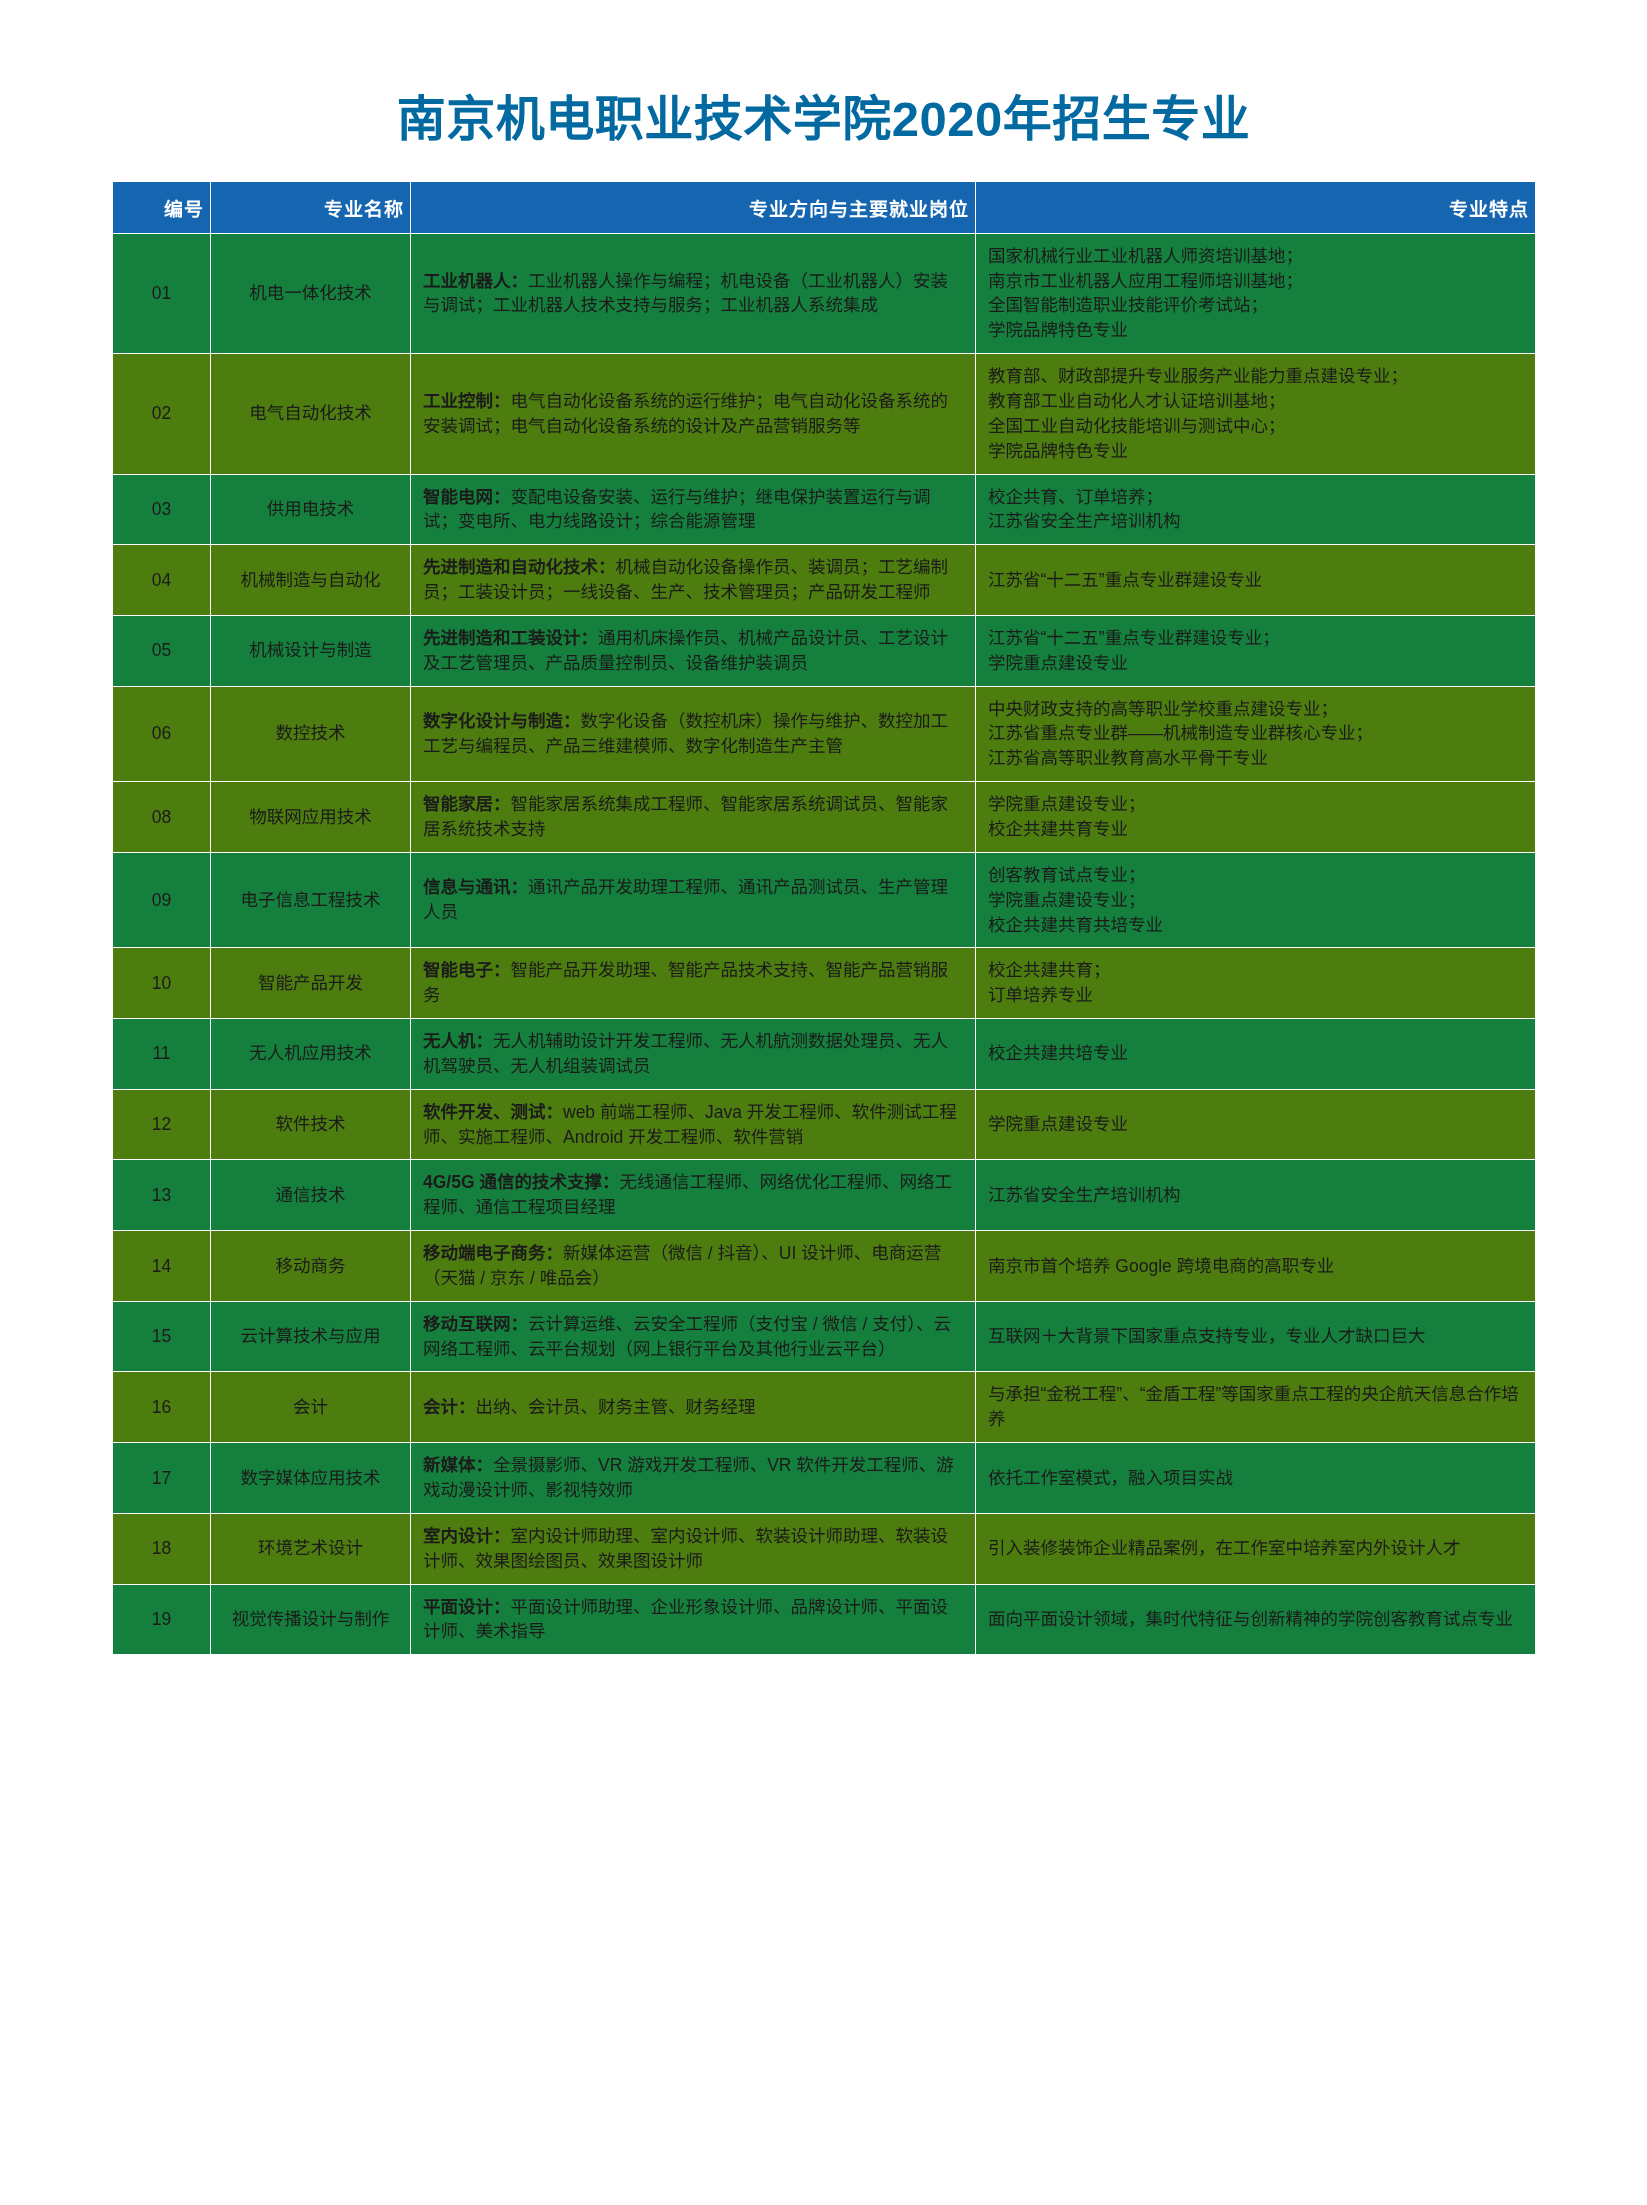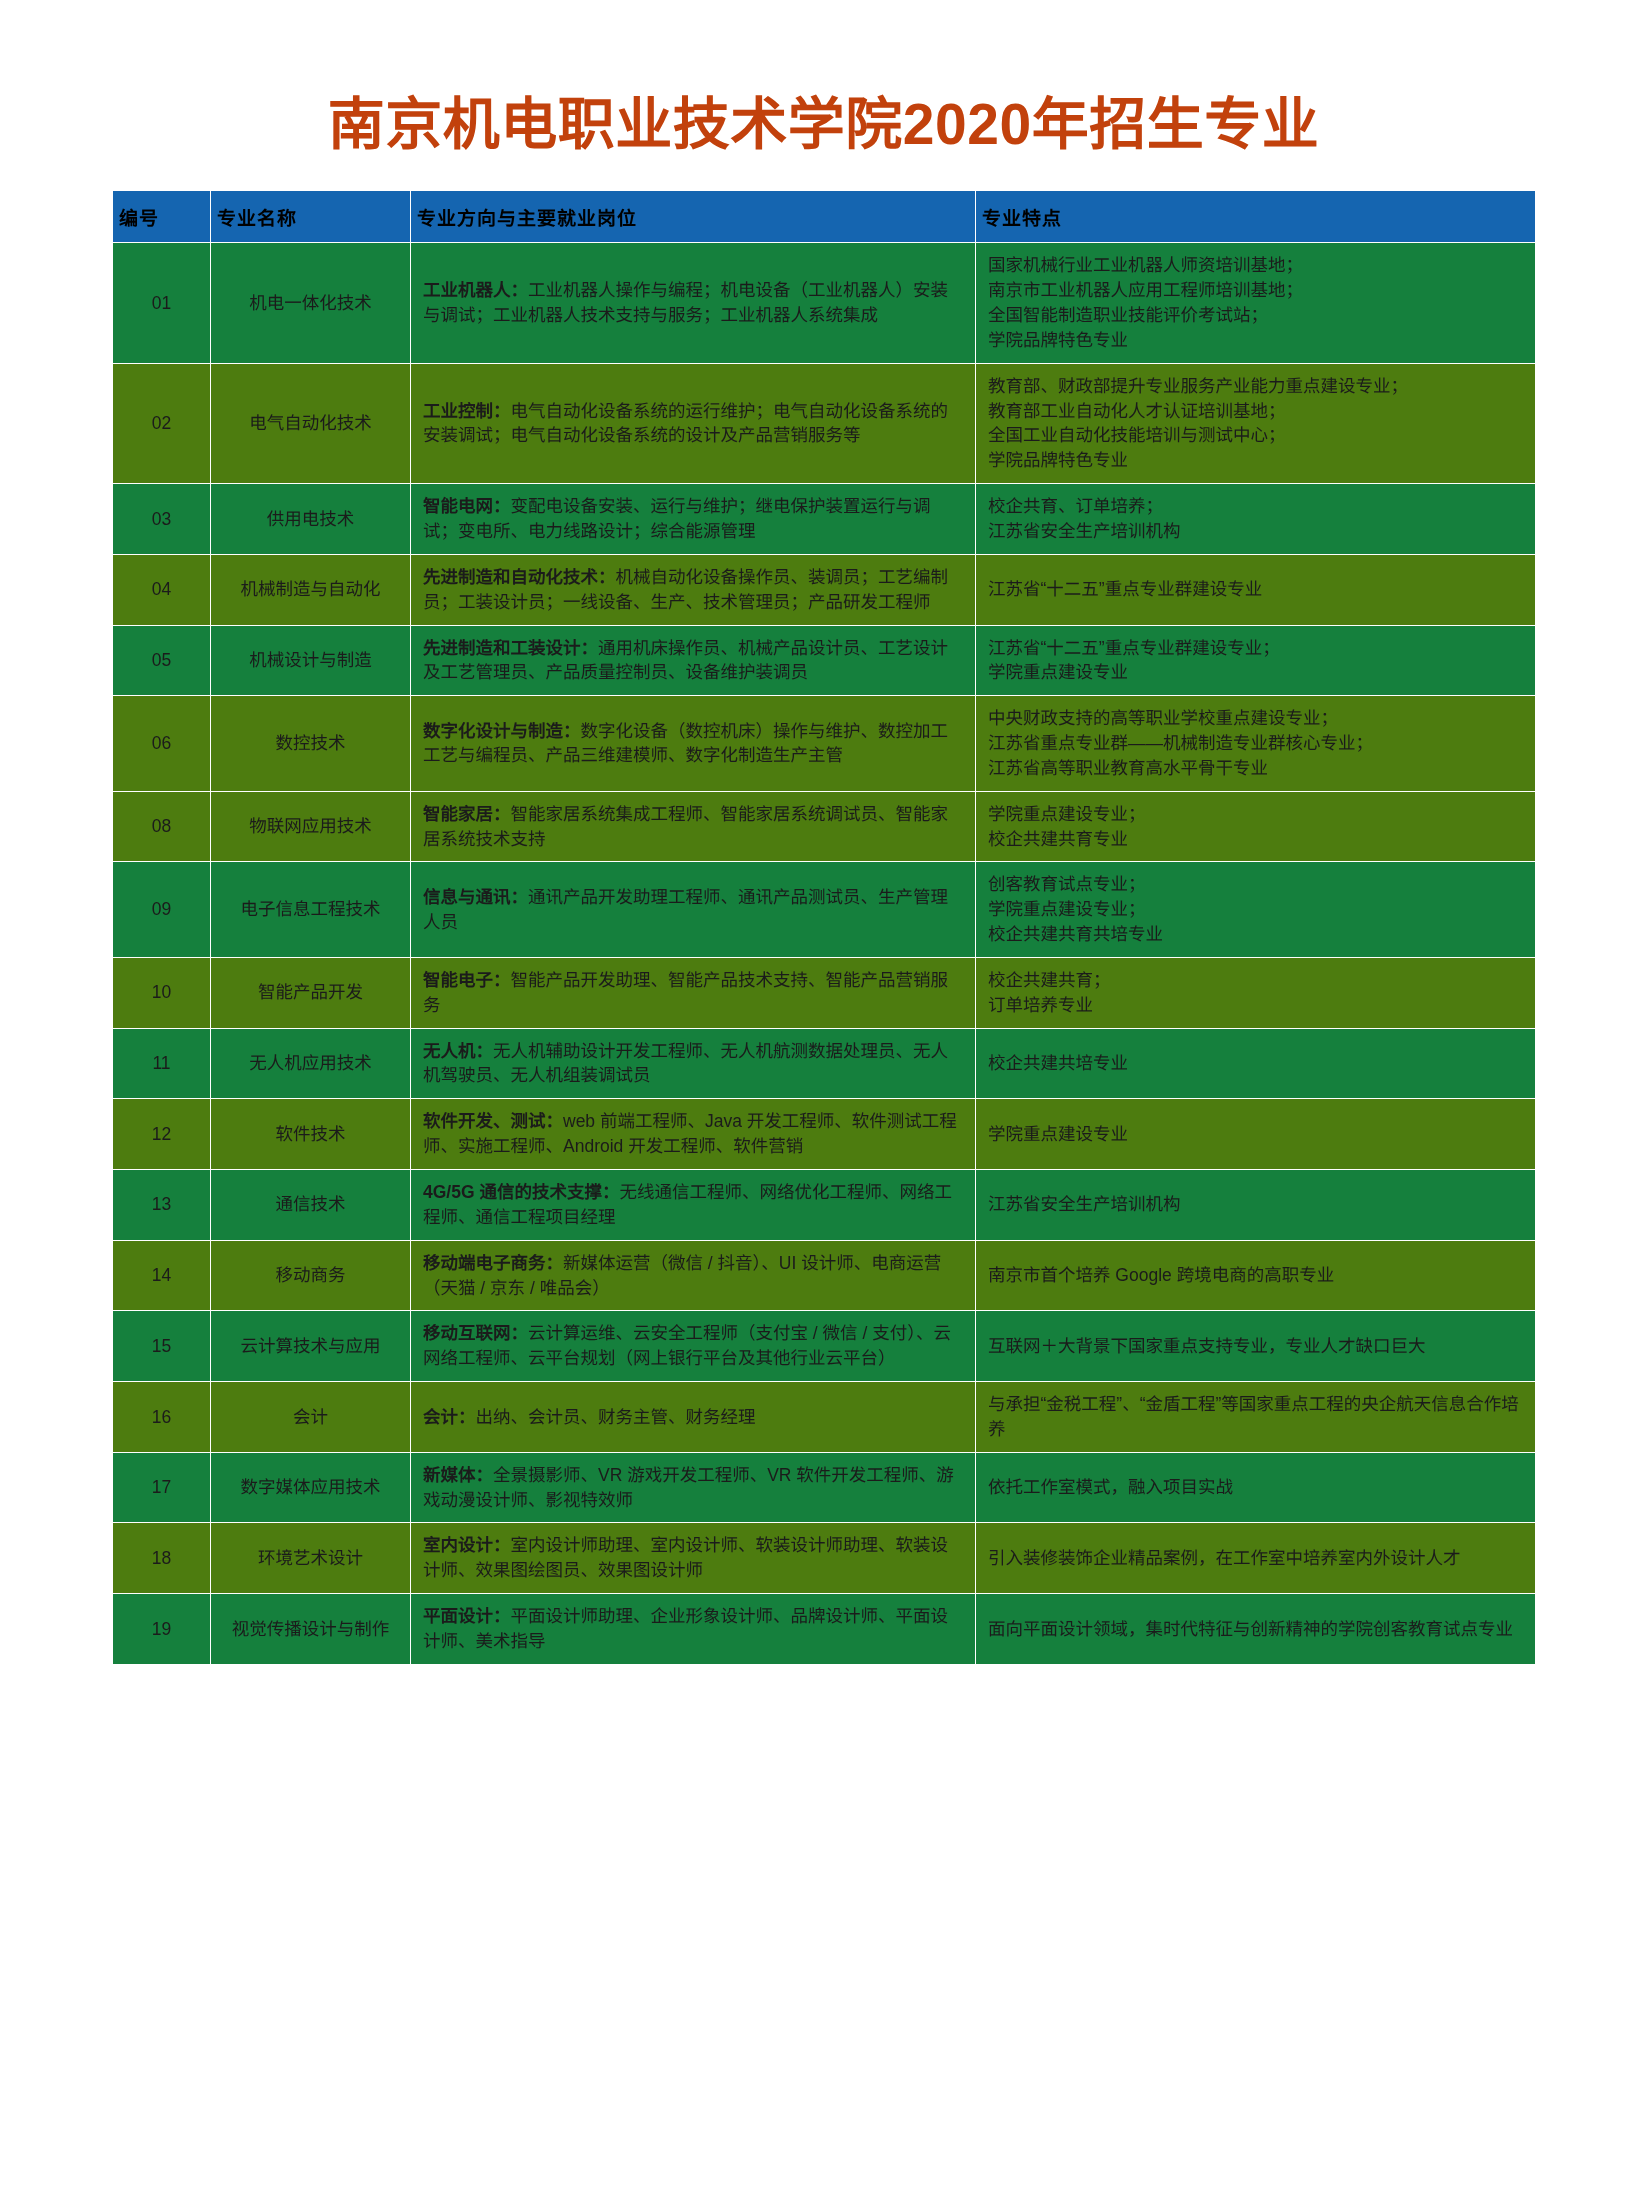--- a/index.html
+++ b/index.html
@@ -13,45 +13,45 @@
     font-family: "Liberation Sans", "DejaVu Sans", sans-serif;
     color: #1b1b1b;
   }
   .page {
     width: 1647px;
     box-sizing: border-box;
     padding: 90px 112px 40px 112px;
   }
   .doc-title {
     text-align: center;
-    color: #c2410c;
-    font-size: 57px;
+    color: #0369a1;
+    font-size: 49px;
     font-weight: bold;
     letter-spacing: 0.5px;
     margin: 0 0 32px 0;
     line-height: 1.2;
   }
   table.majors {
     border-collapse: collapse;
     width: 1423px;
     table-layout: fixed;
   }
   table.majors col.c-no    { width: 98px; }
   table.majors col.c-name  { width: 200px; }
   table.majors col.c-dir   { width: 565px; }
   table.majors col.c-feat  { width: 560px; }
 
   table.majors th {
     background: #1565b0;
-    color: #000000;
+    color: #ffffff;
     font-size: 19px;
     font-weight: bold;
     padding: 12px 6px;
     border: 1px solid #ffffff;
-    text-align: left;
+    text-align: right;
     letter-spacing: 1px;
   }
   table.majors td {
     border: 1px solid #ffffff;
     vertical-align: middle;
     font-size: 17.5px;
     line-height: 1.42;
     padding: 10px 12px;
   }
   td.no {

